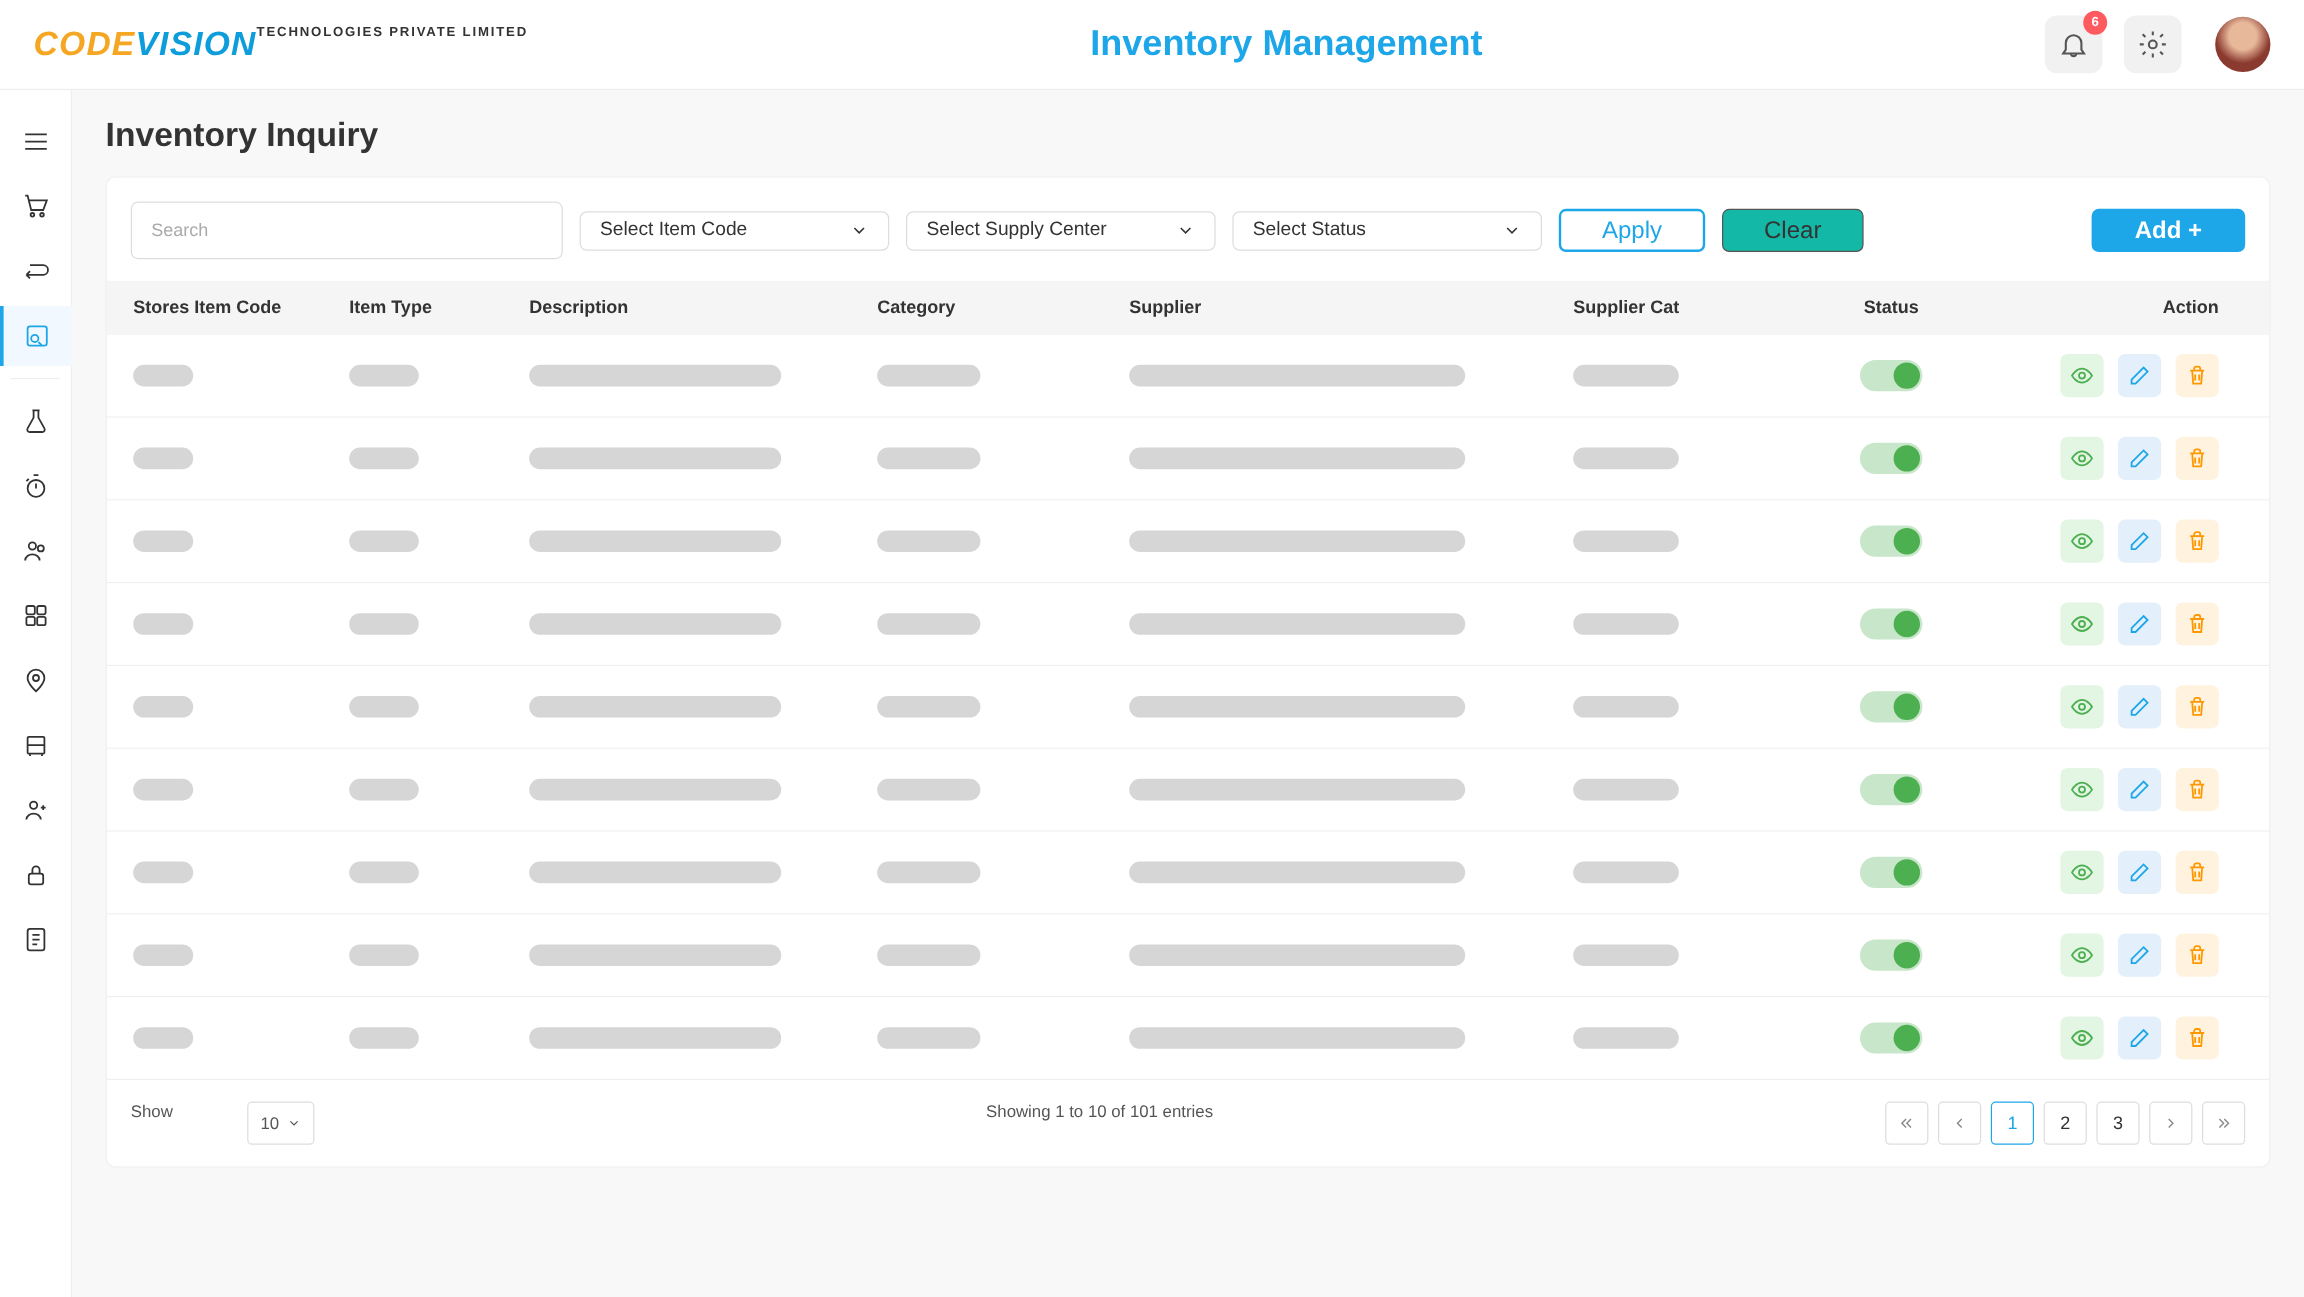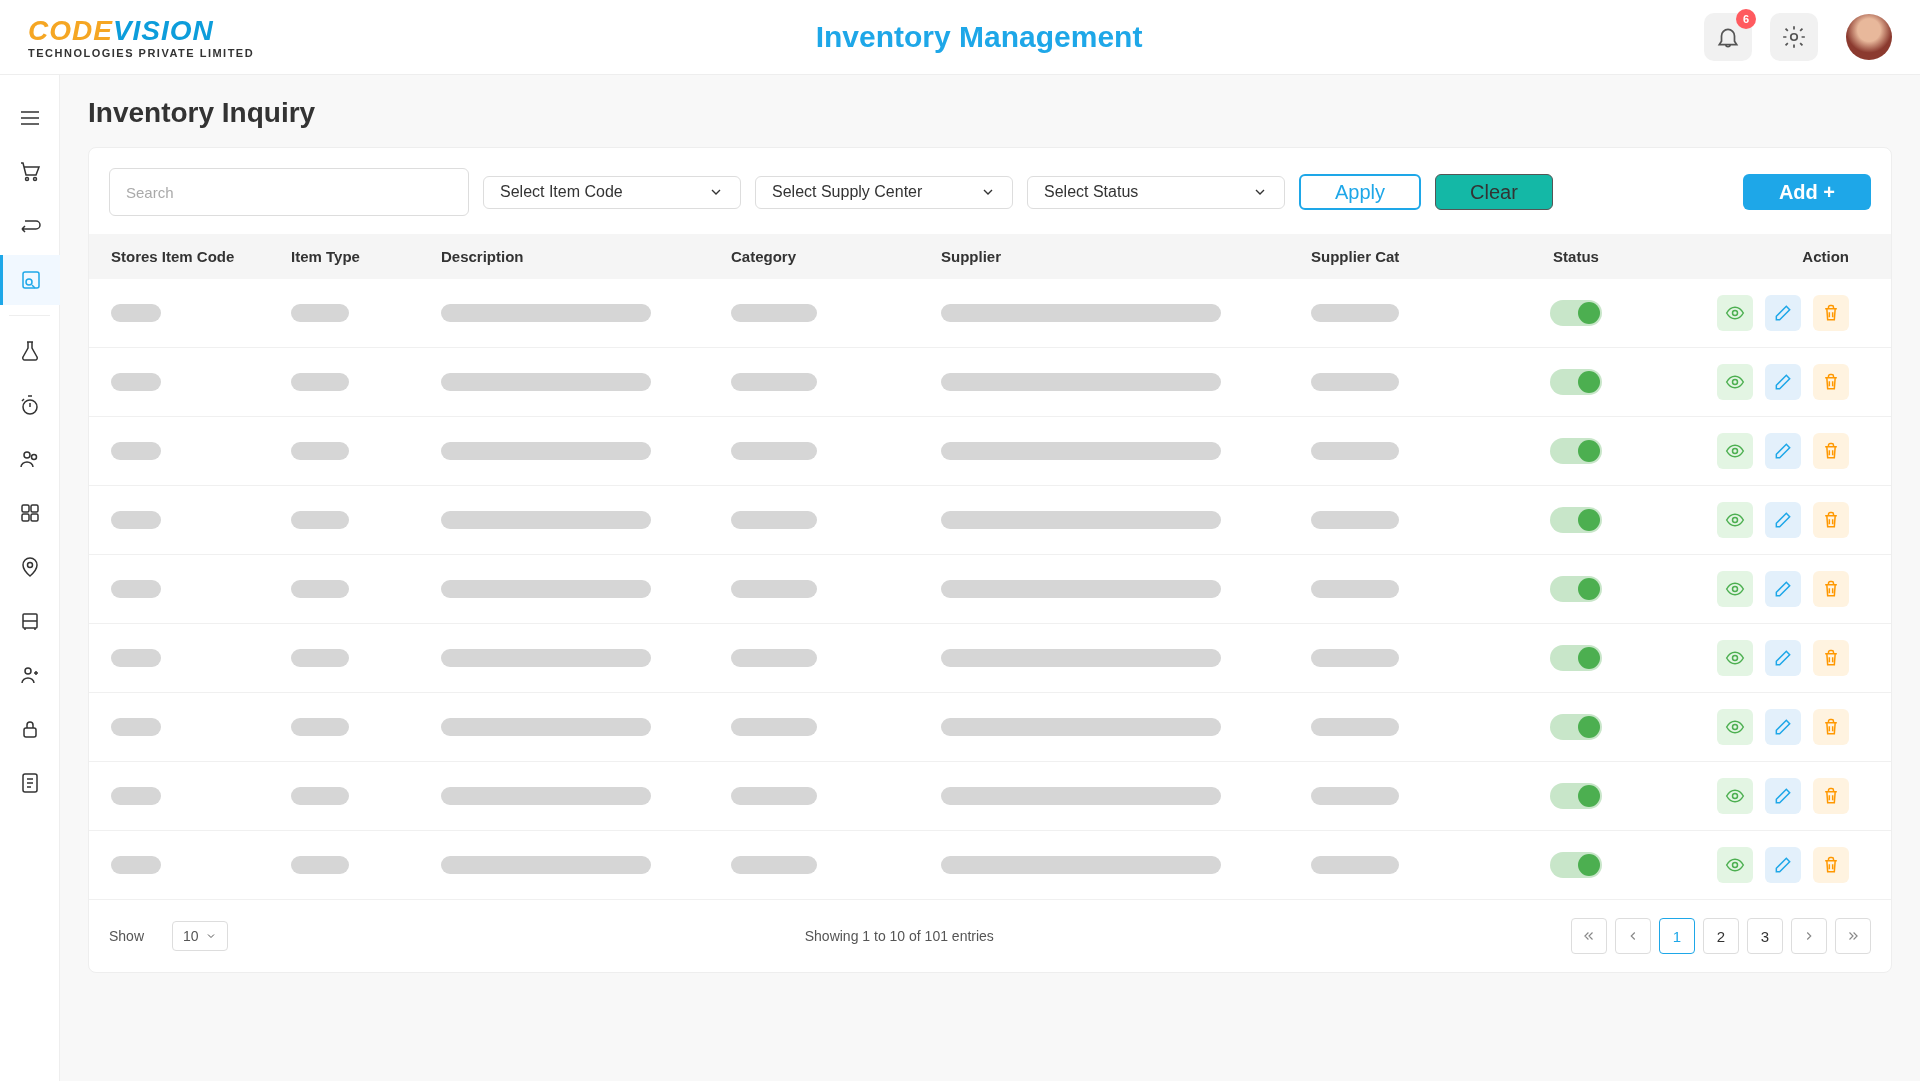--- a/index.html
+++ b/index.html
@@ -1,20 +1,20 @@
 <!DOCTYPE html>
 <html><head>
 <meta charset="utf-8">
 <style>
 * { box-sizing: border-box; margin: 0; padding: 0; }
 body { font-family: -apple-system, BlinkMacSystemFont, "Segoe UI", Arial, sans-serif; background: #fff; color: #333; width: 1920px; height: 1081px; overflow: hidden; }
 
 
 .header { height: 75px; display: flex; align-items: center; padding: 0 28px; border-bottom: 1px solid #eee; }
-.logo { display: flex; flex-direction: column; }
+.logo { display: flex; flex-direction: row; }
 .logo-top { font-size: 28px; font-weight: 800; letter-spacing: 1px; font-style: italic; }
 .logo-top .c1 { color: #f5a623; }
 .logo-top .c2 { color: #0d9ddb; }
 .logo-sub { font-size: 11px; letter-spacing: 1.5px; color: #333; font-weight: 600; }
 .header-title { flex: 1; text-align: center; color: #1ea7e8; font-size: 30px; font-weight: 600; }
 .header-right { display: flex; align-items: center; gap: 18px; }
 .icon-btn { width: 48px; height: 48px; border-radius: 10px; background: #f1f1f1; display: flex; align-items: center; justify-content: center; position: relative; cursor: pointer; }
 .icon-btn svg { width: 26px; height: 26px; stroke: #555; fill: none; stroke-width: 1.6; }
 .badge { position: absolute; top: -4px; right: -4px; background: #ff5a5f; color: #fff; font-size: 11px; font-weight: 700; width: 20px; height: 20px; border-radius: 50%; display: flex; align-items: center; justify-content: center; }
 .avatar { width: 46px; height: 46px; border-radius: 50%; background: radial-gradient(circle at 50% 35%, #e8b89b 30%, #8b3a2f 60%); margin-left: 10px; }
@@ -69,21 +69,21 @@
 .toggle::after { content: ""; position: absolute; right: 2px; top: 2px; width: 22px; height: 22px; background: #4caf50; border-radius: 50%; }
 
 .actions { display: flex; gap: 12px; justify-content: flex-end; padding-right: 20px; }
 .act { width: 36px; height: 36px; border-radius: 6px; display: flex; align-items: center; justify-content: center; cursor: pointer; }
 .act svg { width: 20px; height: 20px; fill: none; stroke-width: 1.8; }
 .act-view { background: #e3f5e3; } .act-view svg { stroke: #4caf50; }
 .act-edit { background: #e3f0fb; } .act-edit svg { stroke: #1ea7e8; }
 .act-del { background: #fff3e0; } .act-del svg { stroke: #ff9800; }
 
 
-.tfoot { display: flex; align-items: center; padding: 18px 20px 0 20px; font-size: 14px; color: #555; }
+.tfoot { display: flex; padding: 18px 20px 0 20px; font-size: 14px; color: #555; gap: 34px; }
 .show-sel { margin-left: 28px; border: 1px solid #ddd; border-radius: 4px; padding: 6px 10px; display: flex; align-items: center; gap: 6px; cursor: pointer; }
 .show-sel svg { width: 12px; height: 12px; stroke: #555; fill: none; stroke-width: 2; }
 .summary { flex: 1; text-align: center; color: #555; }
 .pager { display: flex; gap: 8px; }
 .pg { width: 36px; height: 36px; border: 1px solid #ddd; border-radius: 4px; display: flex; align-items: center; justify-content: center; cursor: pointer; font-size: 15px; color: #333; }
 .pg.active { border-color: #1ea7e8; color: #1ea7e8; }
 .pg svg { width: 14px; height: 14px; stroke: #888; fill: none; stroke-width: 2; }
 </style>
 </head>
 <body>

